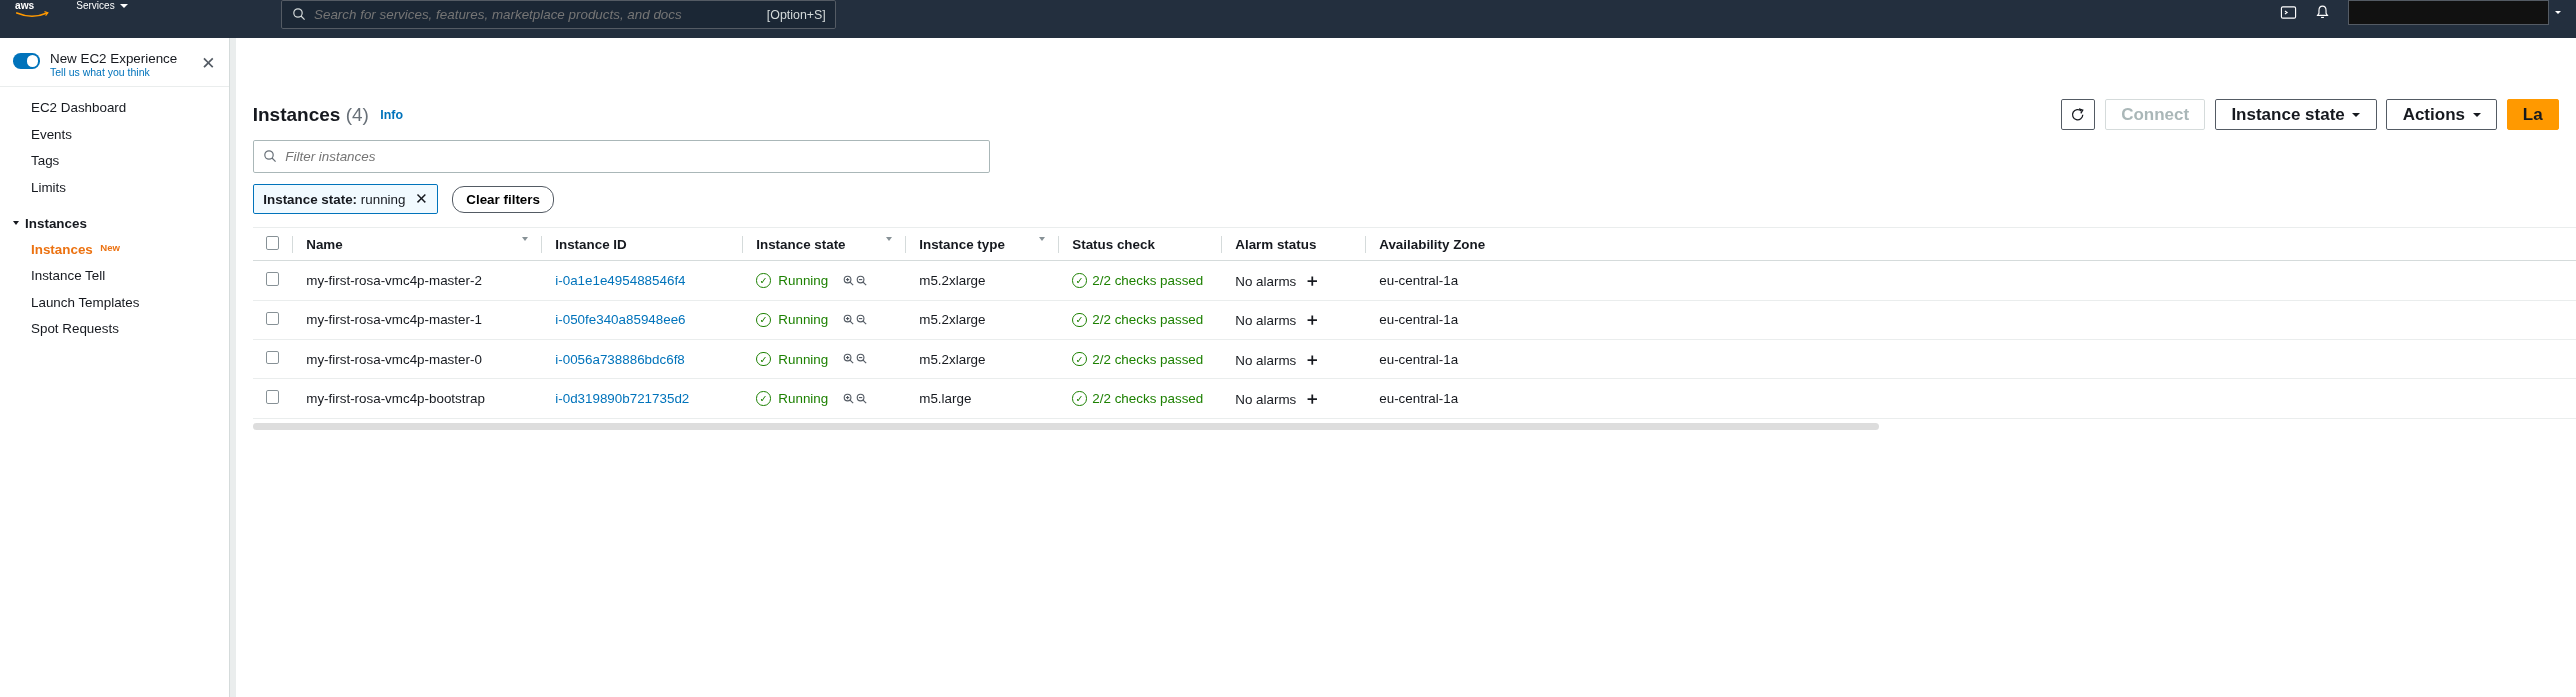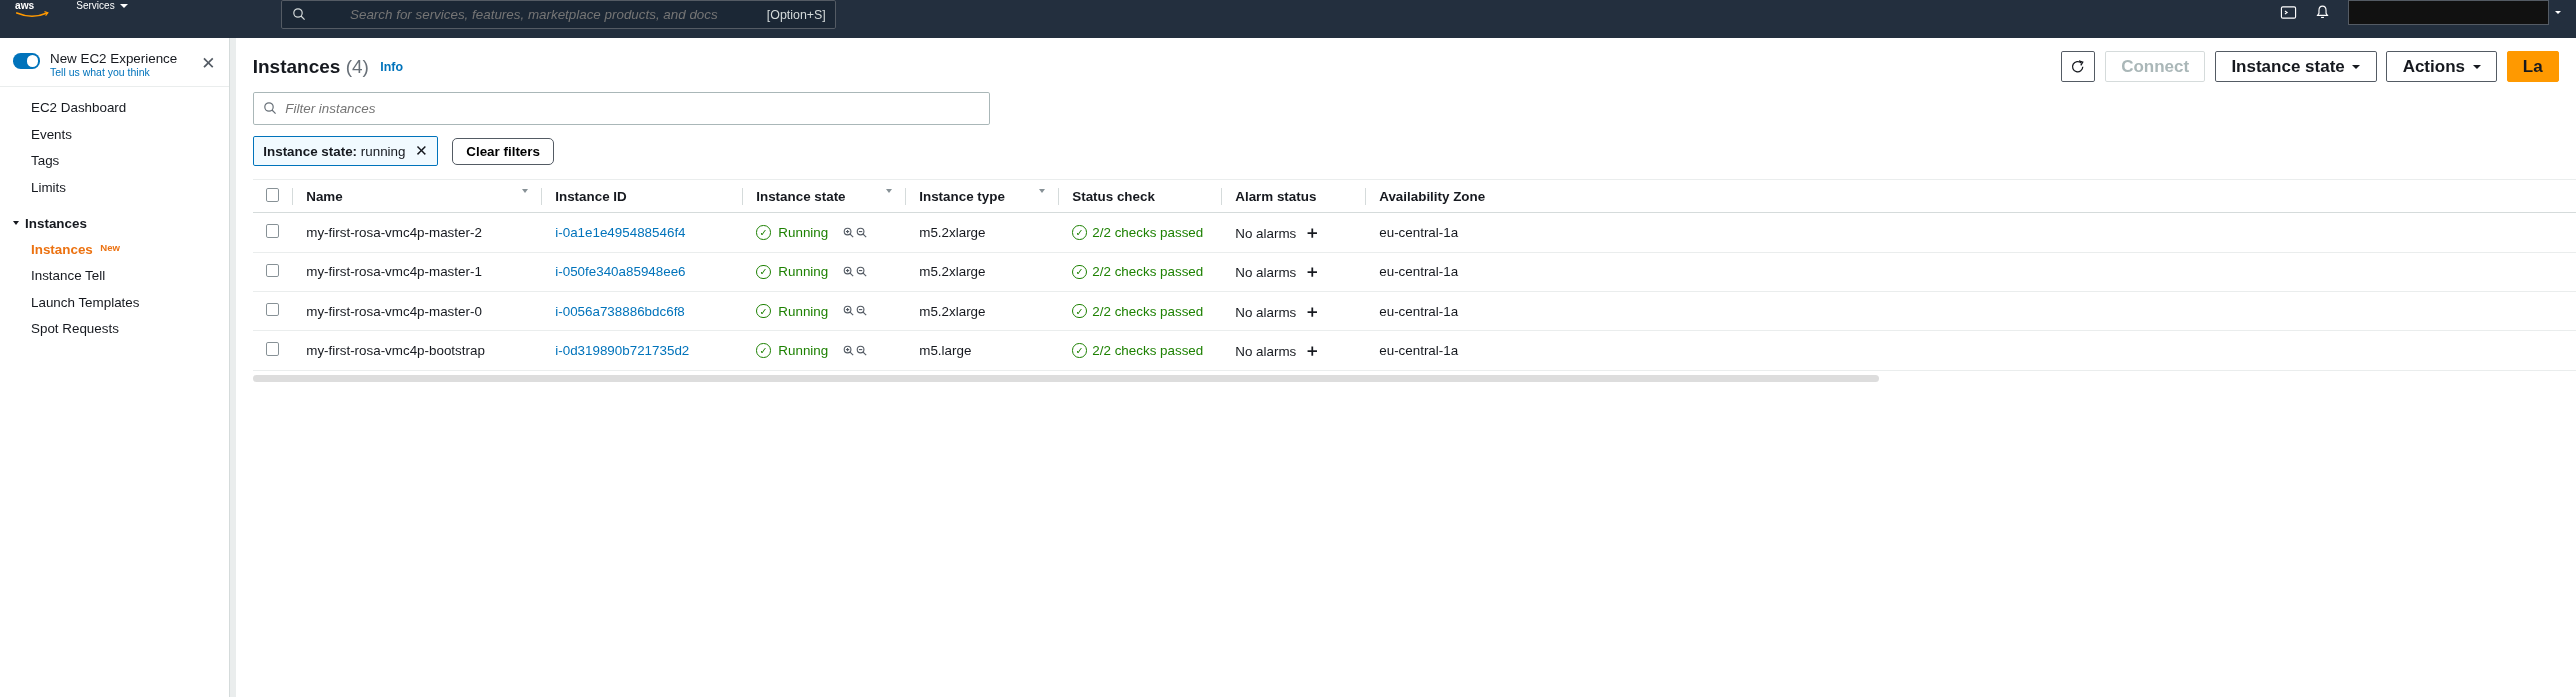--- a/index.html
+++ b/index.html
@@ -5,21 +5,21 @@
 * { box-sizing: border-box; margin: 0; padding: 0; }
 body { font-family: "Amazon Ember", "Helvetica Neue", Arial, sans-serif; font-size: 13.4px; color: #16191f; background: #fff; overflow: hidden; }
 
 
 .topnav { height: 38px; background: #232f3e; display: flex; align-items: flex-start; color: #fff; padding: 0 15.3px; }
 .aws-logo { color: #ff9900; font-weight: 700; font-size: 15.3px; letter-spacing: 0; margin-right: 27px; display: flex; flex-direction: column; align-items: center; }
 .aws-logo svg { display:block; }
 .services { display: flex; align-items: center; gap: 5.7px; font-size: 10px; cursor: pointer; }
 .caret { width: 0; height: 0; border-left: 4.8px solid transparent; border-right: 4.8px solid transparent; border-top: 4.8px solid #fff; }
 .spacer-flex { flex: 1; }
-.search-wrap { display: flex; align-items: center; background: #1b2735; border: 1px solid #545b64; border-radius: 1.9px; height: 29px; width: 555px; margin: 0 auto; padding: 0 9.6px; color: #d5dbdb; gap: 36px; }
+.search-wrap { display: flex; align-items: center; background: #1b2735; border: 1px solid #545b64; border-radius: 1.9px; height: 29px; width: 555px; margin: 0 auto; padding: 0 9.6px; color: #d5dbdb; }
 .search-wrap input { background: transparent; border: none; outline: none; color: #fff; font-size: 13.4px; font-style: italic; flex: 1; margin-left: 7.7px; }
 .search-shortcut { color: #d5dbdb; font-size: 12.4px; margin-left: 9.6px; }
 .topnav-right { display: flex; align-items: center; gap: 17px; margin-left: 19px; }
 .icon-box { width: 17px; height: 17px; display: flex; align-items: center; justify-content: center; }
 .account-box { width: 201px; height: 25px; background: #111; border: 1px solid #545b64; }
 .caret-white { width:0;height:0;border-left:3.8px solid transparent;border-right:3.8px solid transparent;border-top:3.8px solid #fff; margin-left:5.7px;}
 
 
 .body-row { display: flex; height: calc(100vh - 38px); }
 
@@ -35,41 +35,41 @@
 .new-exp-close { margin-left: auto; font-size: 17px; color:#545b64; cursor:pointer; margin-top:1.9px;}
 .nav-section { padding: 7.7px 0; }
 .nav-item { padding: 5.7px 23px 5.7px 31px; font-size: 13.4px; color: #16191f; cursor:pointer; }
 .nav-group-header { padding: 7.7px 23px 5.7px 13.4px; font-size: 13.4px; font-weight: 700; color:#16191f; display:flex; align-items:center; gap:5.7px; cursor:pointer;}
 .nav-caret { width:0;height:0;border-left:3.8px solid transparent;border-right:3.8px solid transparent;border-top:4.8px solid #16191f;}
 .nav-item.active { color: #ec7211; font-weight:700; }
 .nav-item .badge-new { color: #ec7211; font-size:9.6px; font-weight:700; margin-left:3.8px; vertical-align: top;}
 .sidebar-divider { height:100%; width:5.7px; background:#eaeded; }
 
 
-.main { flex:1; overflow:auto; padding: 13.4px 0 0 17px; position:relative;}
+.main { flex:1; overflow:auto; padding: 13.4px 0 0 17px; position:relative;margin-top:48px;}
 .page-header { display:flex; align-items:center; gap:11.5px; padding-right:17px; }
 .page-title { font-size: 19px; font-weight:700; }
 .page-count { color:#687078; font-weight:400;}
 .info-link { color:#0073bb; font-size:12.4px; font-weight:700; cursor:pointer;}
 .header-actions { margin-left:auto; display:flex; gap:9.6px; }
 .btn { border:1px solid #545b64; background:#fff; height: 31px; padding: 0 15.3px; border-radius:1.9px; font-size:17px; font-weight:700; display:flex; align-items:center; gap:7.7px; cursor:pointer; color:#16191f;}
 .btn.icon-only{ padding: 0 8.6px;}
 .btn.disabled { color:#aab7b8; border-color:#d5dbdb; cursor:default;}
 .btn.primary { background:#ff9900; border-color:#ff9900; color:#16191f;}
 .caret-dark{width:0;height:0;border-left:4.8px solid transparent;border-right:4.8px solid transparent;border-top:4.8px solid #16191f;}
 
 .filter-row { margin-top:9.6px; padding-right:17px;}
 .filter-input { width: 737px; max-width:100%; height: 33px; border:1px solid #aab7b8; border-radius:1.9px; display:flex; align-items:center; padding:0 9.6px; gap:7.7px;}
 .filter-input input { border:none; outline:none; font-size:13.4px; flex:1; font-style:italic; color:#4c1d95;}
 
 .chips-row { display:flex; gap:13.4px; margin-top:11.5px; align-items:center;}
 .chip { border:1px solid #0073bb; border-radius:1.9px; padding:4.8px 9.6px; display:flex; align-items:center; gap:9.6px; font-size:13.4px; background:#f1faff;}
 .chip-key{font-weight:700;}
 .chip-close{ font-weight:400; font-size:15.3px; cursor:pointer; color:#16191f;}
-.btn-clear{ border:1px solid #545b64; background:#fff; padding:4.8px 13.4px; border-radius:5px; font-size:13.4px; font-weight:700; cursor:pointer;}
+.btn-clear{ border:1px solid #545b64; background:#fff; padding:4.8px 13.4px; border-radius:12px; font-size:13.4px; font-weight:700; cursor:pointer;}
 
 .table-wrap{ margin-top:13.4px; border-top:1px solid #eaeded; overflow-x:auto; padding-bottom:9.6px;}
 table{ border-collapse:collapse; min-width:1264px; width:100%;}
 th,td{ text-align:left; padding:7.7px 13.4px; font-size:13.4px; white-space:nowrap; border-bottom:1px solid #eaeded;}
 th{ font-weight:700; color:#16191f; border-bottom:1px solid #d5dbdb; position:relative;}
 th .sort-caret{ float:right; color:#879196; font-size:10.5px; width:0;height:0;border-left:3.8px solid transparent;border-right:3.8px solid transparent;border-top:4.8px solid #879196; display:inline-block;}
 th::after{content:'';position:absolute;right:0;top:7.7px;bottom:7.7px;width:1px;background:#d5dbdb;}
 th.nosep::after{display:none;}
 td.link{ color:#0073bb; cursor:pointer;}
 .checkbox{ width:13.4px; height:13.4px; border:1px solid #879196; border-radius:1.9px; display:inline-block; cursor:pointer;}

